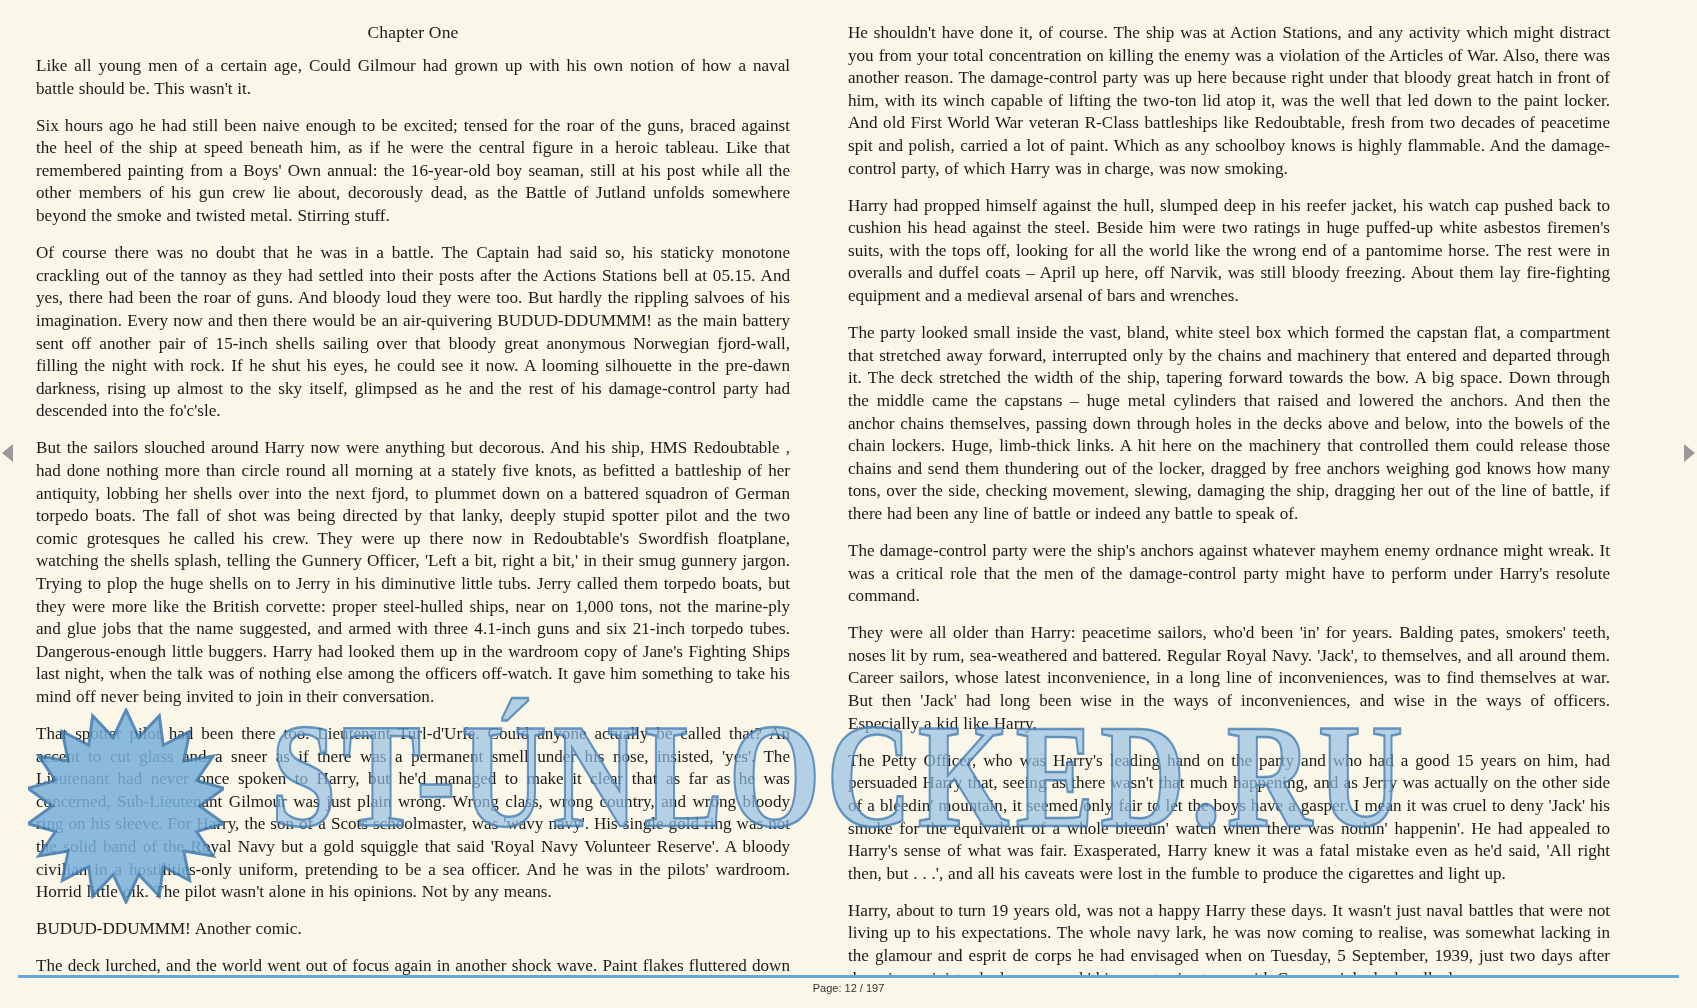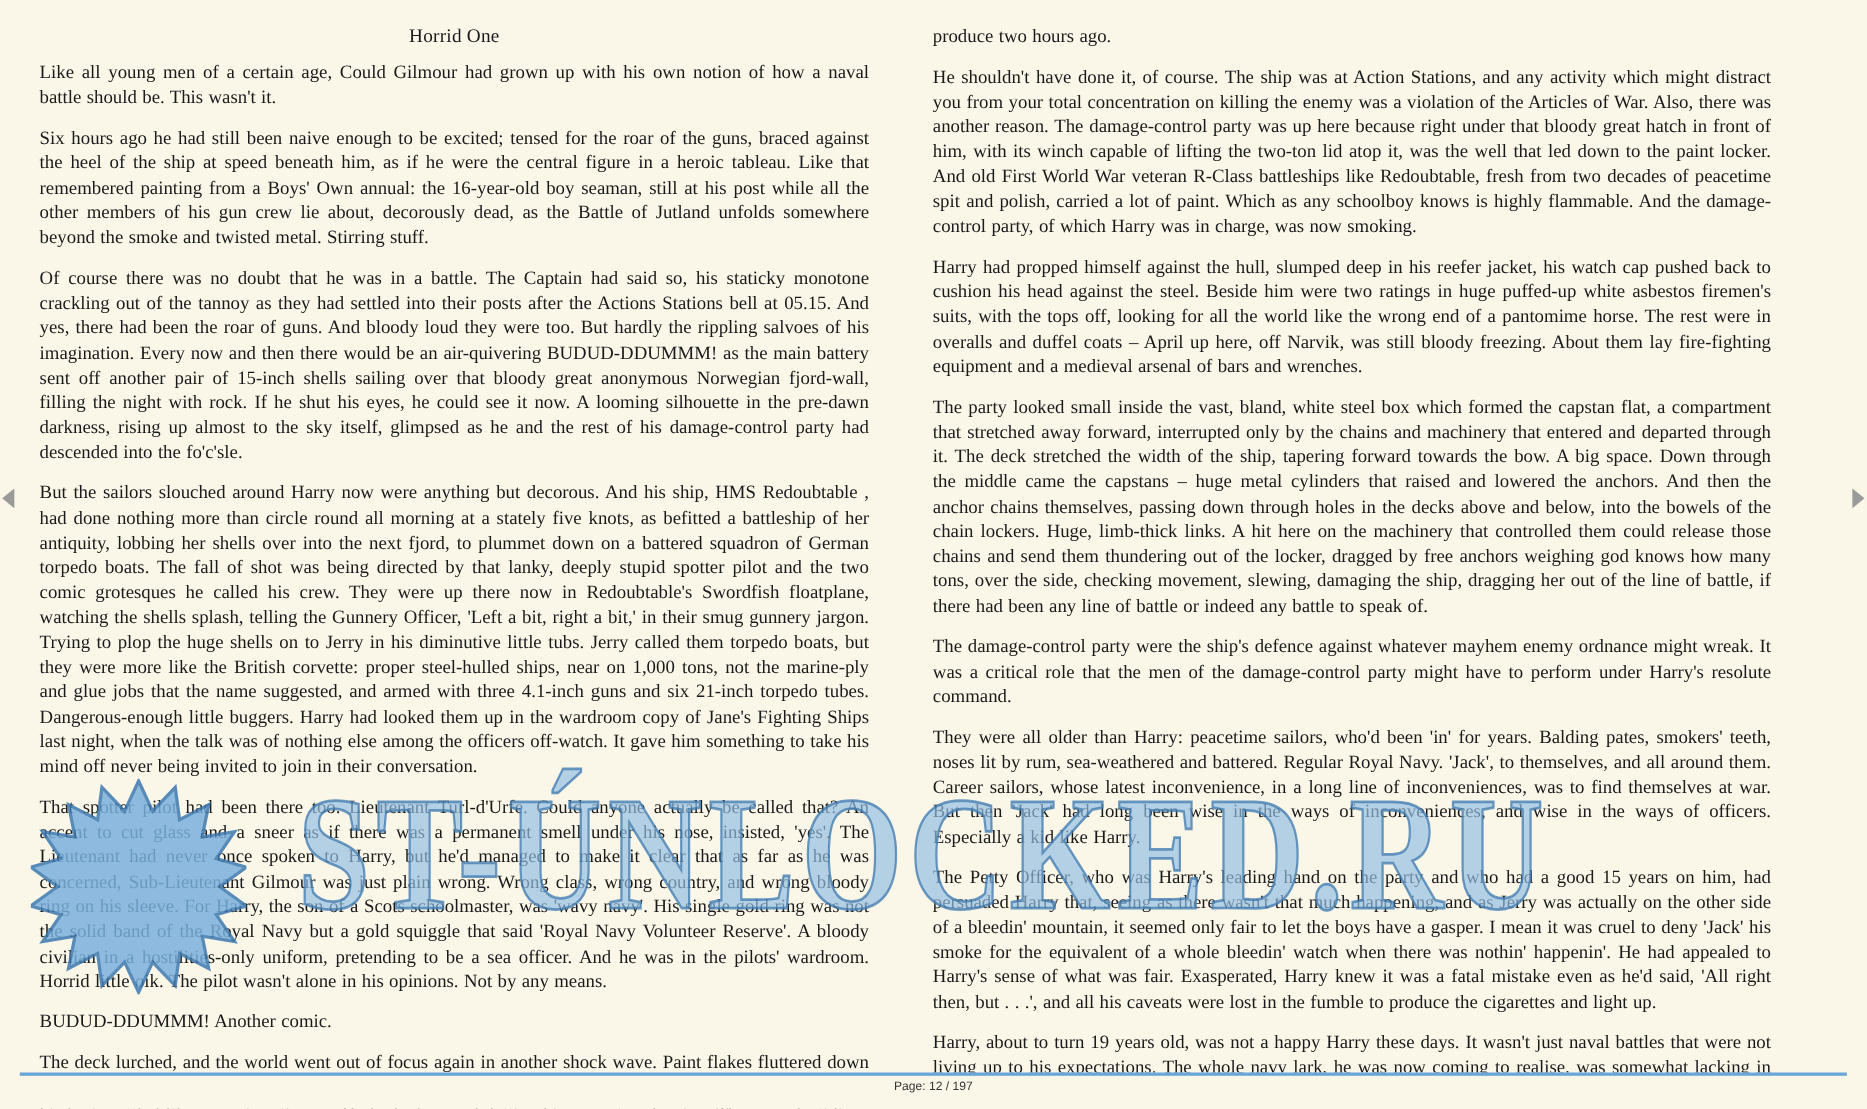--- a/index.html
+++ b/index.html
@@ -144,36 +144,35 @@
 <body>
 
 <div id="reader">
 
   <div class="nav-arrow prev"></div>
   <div class="nav-arrow next"></div>
 
   <div class="page-area">
 
     <div class="col left">
-      <div class="chapter-title">Horrid One</div>
+      <div class="chapter-title">Chapter One</div>
       <p class="para">Like all young men of a certain age, Could Gilmour had grown up with his own notion of how a naval battle should be. This wasn't it.</p>
       <p class="para">Six hours ago he had still been naive enough to be excited; tensed for the roar of the guns, braced against the heel of the ship at speed beneath him, as if he were the central figure in a heroic tableau. Like that remembered painting from a Boys' Own annual: the 16-year-old boy seaman, still at his post while all the other members of his gun crew lie about, decorously dead, as the Battle of Jutland unfolds somewhere beyond the smoke and twisted metal. Stirring stuff.</p>
       <p class="para">Of course there was no doubt that he was in a battle. The Captain had said so, his staticky monotone crackling out of the tannoy as they had settled into their posts after the Actions Stations bell at 05.15. And yes, there had been the roar of guns. And bloody loud they were too. But hardly the rippling salvoes of his imagination. Every now and then there would be an air-quivering BUDUD-DDUMMM! as the main battery sent off another pair of 15-inch shells sailing over that bloody great anonymous Norwegian fjord-wall, filling the night with rock. If he shut his eyes, he could see it now. A looming silhouette in the pre-dawn darkness, rising up almost to the sky itself, glimpsed as he and the rest of his damage-control party had descended into the fo'c'sle.</p>
       <p class="para">But the sailors slouched around Harry now were anything but decorous. And his ship, HMS Redoubtable , had done nothing more than circle round all morning at a stately five knots, as befitted a battleship of her antiquity, lobbing her shells over into the next fjord, to plummet down on a battered squadron of German torpedo boats. The fall of shot was being directed by that lanky, deeply stupid spotter pilot and the two comic grotesques he called his crew. They were up there now in Redoubtable's Swordfish floatplane, watching the shells splash, telling the Gunnery Officer, 'Left a bit, right a bit,' in their smug gunnery jargon. Trying to plop the huge shells on to Jerry in his diminutive little tubs. Jerry called them torpedo boats, but they were more like the British corvette: proper steel-hulled ships, near on 1,000 tons, not the marine-ply and glue jobs that the name suggested, and armed with three 4.1-inch guns and six 21-inch torpedo tubes. Dangerous-enough little buggers. Harry had looked them up in the wardroom copy of Jane's Fighting Ships last night, when the talk was of nothing else among the officers off-watch. It gave him something to take his mind off never being invited to join in their conversation.</p>
       <p class="para">That spotter pilot had been there too. Lieutenant Turl-d'Urfe. Could anyone actually be called that? An accent to cut glass and a sneer as if there was a permanent smell under his nose, insisted, 'yes'. The Lieutenant had never once spoken to Harry, but he'd managed to make it clear that as far as he was concerned, Sub-Lieutenant Gilmour was just plain wrong. Wrong class, wrong country, and wrong bloody ring on his sleeve. For Harry, the son of a Scots schoolmaster, was 'wavy navy'. His single gold ring was not the solid band of the Royal Navy but a gold squiggle that said 'Royal Navy Volunteer Reserve'. A bloody civilian in a hostilities-only uniform, pretending to be a sea officer. And he was in the pilots' wardroom. Horrid little oik. The pilot wasn't alone in his opinions. Not by any means.</p>
       <p class="para">BUDUD-DDUMMM! Another comic.</p>
       <p class="para">The deck lurched, and the world went out of focus again in another shock wave. Paint flakes fluttered down like snow from the deckhead low above them. Harry's stomach felt like it had just been punched again, and his brain rattled like a pea in a tin can. He looked around, letting his eyes stop dancing. The more fastidious of the dozen or so ratings under his command were brushing the paint flakes off their duffel coats before returning to concentrate on puffing at the cigarettes that Harry had allowed them to</p>
     </div>
 
     <div class="col right">
-      <p class="para">produce two hours ago.</p>
       <p class="para">He shouldn't have done it, of course. The ship was at Action Stations, and any activity which might distract you from your total concentration on killing the enemy was a violation of the Articles of War. Also, there was another reason. The damage-control party was up here because right under that bloody great hatch in front of him, with its winch capable of lifting the two-ton lid atop it, was the well that led down to the paint locker. And old First World War veteran R-Class battleships like Redoubtable, fresh from two decades of peacetime spit and polish, carried a lot of paint. Which as any schoolboy knows is highly flammable. And the damage-control party, of which Harry was in charge, was now smoking.</p>
       <p class="para">Harry had propped himself against the hull, slumped deep in his reefer jacket, his watch cap pushed back to cushion his head against the steel. Beside him were two ratings in huge puffed-up white asbestos firemen's suits, with the tops off, looking for all the world like the wrong end of a pantomime horse. The rest were in overalls and duffel coats – April up here, off Narvik, was still bloody freezing. About them lay fire-fighting equipment and a medieval arsenal of bars and wrenches.</p>
       <p class="para">The party looked small inside the vast, bland, white steel box which formed the capstan flat, a compartment that stretched away forward, interrupted only by the chains and machinery that entered and departed through it. The deck stretched the width of the ship, tapering forward towards the bow. A big space. Down through the middle came the capstans – huge metal cylinders that raised and lowered the anchors. And then the anchor chains themselves, passing down through holes in the decks above and below, into the bowels of the chain lockers. Huge, limb-thick links. A hit here on the machinery that controlled them could release those chains and send them thundering out of the locker, dragged by free anchors weighing god knows how many tons, over the side, checking movement, slewing, damaging the ship, dragging her out of the line of battle, if there had been any line of battle or indeed any battle to speak of.</p>
-      <p class="para">The damage-control party were the ship's defence against whatever mayhem enemy ordnance might wreak. It was a critical role that the men of the damage-control party might have to perform under Harry's resolute command.</p>
+      <p class="para">The damage-control party were the ship's anchors against whatever mayhem enemy ordnance might wreak. It was a critical role that the men of the damage-control party might have to perform under Harry's resolute command.</p>
       <p class="para">They were all older than Harry: peacetime sailors, who'd been 'in' for years. Balding pates, smokers' teeth, noses lit by rum, sea-weathered and battered. Regular Royal Navy. 'Jack', to themselves, and all around them. Career sailors, whose latest inconvenience, in a long line of inconveniences, was to find themselves at war. But then 'Jack' had long been wise in the ways of inconveniences, and wise in the ways of officers. Especially a kid like Harry.</p>
       <p class="para">The Petty Officer, who was Harry's leading hand on the party and who had a good 15 years on him, had persuaded Harry that, seeing as there wasn't that much happening, and as Jerry was actually on the other side of a bleedin' mountain, it seemed only fair to let the boys have a gasper. I mean it was cruel to deny 'Jack' his smoke for the equivalent of a whole bleedin' watch when there was nothin' happenin'. He had appealed to Harry's sense of what was fair. Exasperated, Harry knew it was a fatal mistake even as he'd said, 'All right then, but . . .', and all his caveats were lost in the fumble to produce the cigarettes and light up.</p>
       <p class="para">Harry, about to turn 19 years old, was not a happy Harry these days. It wasn't just naval battles that were not living up to his expectations. The whole navy lark, he was now coming to realise, was somewhat lacking in the glamour and esprit de corps he had envisaged when on Tuesday, 5 September, 1939, just two days after the prime minister had announced 'this country is at war with Germany', he had walked</p>
     </div>
 
   </div>
 
   <div class="watermark">
     <svg class="wm-burst" viewBox="0 0 200 200">
       <polygon points="100,2 113,30 134,8 138,38 165,24 159,54 189,49 172,74 200,82 175,100 200,118 172,126 189,151 159,146 165,176 138,162 134,192 113,170 100,198 87,170 66,192 62,162 35,176 41,146 11,151 28,126 0,118 25,100 0,82 28,74 11,49 41,54 35,24 62,38 66,8 87,30" fill="#79b0dc" stroke="#3c78af" stroke-width="3" opacity="0.85"></polygon>

